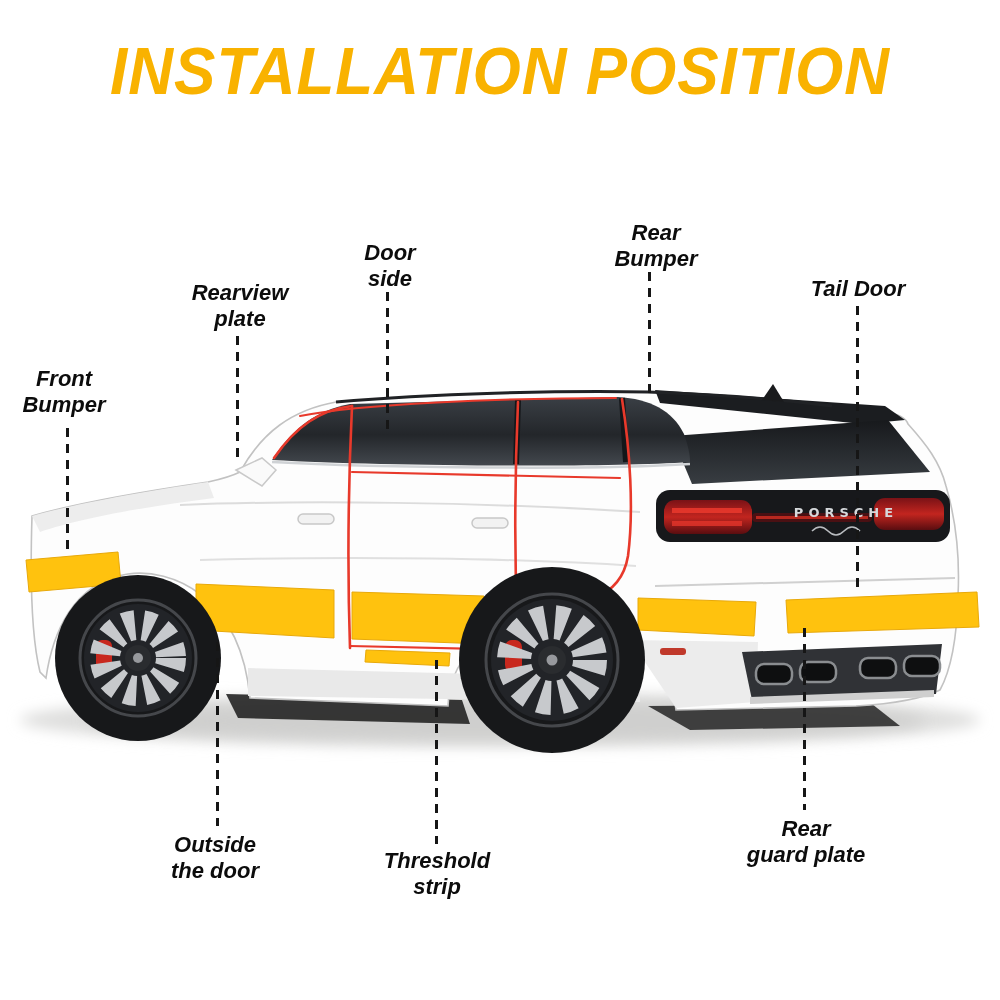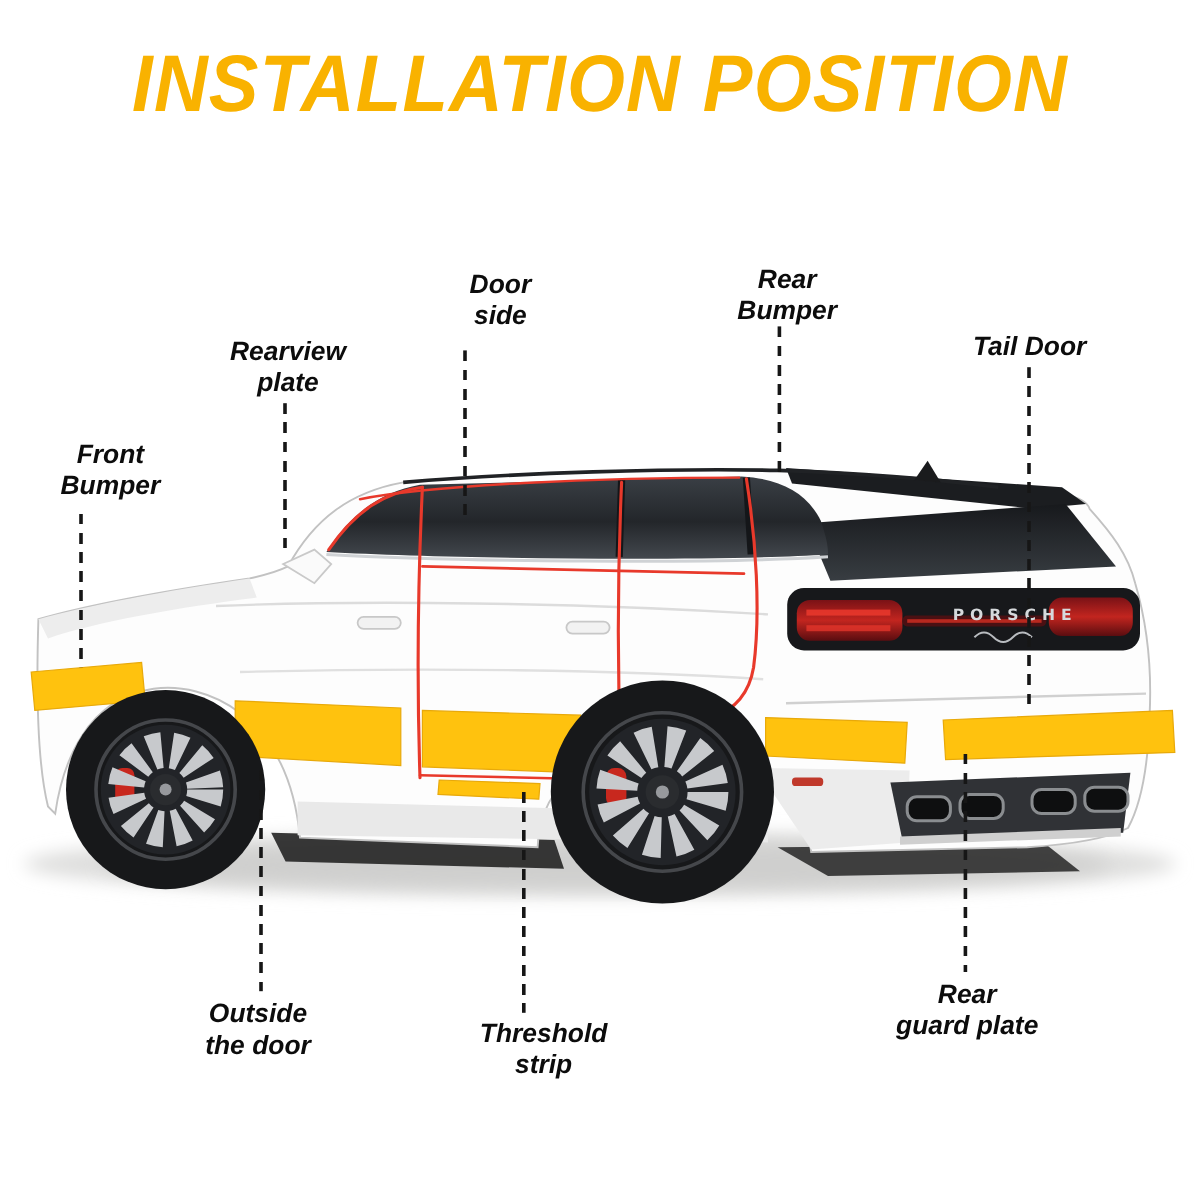--- a/index.html
+++ b/index.html
@@ -150,29 +150,29 @@
 
   <div class="leader" style="left:66px;top:428px;height:128px;"></div>
   <div class="leader" style="left:236px;top:336px;height:126px;"></div>
   <div class="leader" style="left:386px;top:292px;height:138px;"></div>
   <div class="leader" style="left:648px;top:272px;height:124px;"></div>
   <div class="leader" style="left:856px;top:306px;height:282px;"></div>
   <div class="leader" style="left:216px;top:642px;height:184px;"></div>
   <div class="leader" style="left:435px;top:660px;height:184px;"></div>
   <div class="leader" style="left:803px;top:628px;height:182px;"></div>
 
-  <div class="label" style="left:92px;top:366px;">Front
+  <div class="label" style="left:64px;top:366px;">Front
 Bumper</div>
   <div class="label" style="left:240px;top:280px;">Rearview
 plate</div>
-  <div class="label" style="left:390px;top:224px;margin-left:27px;">Door
+  <div class="label" style="left:390px;top:240px;">Door
 side</div>
   <div class="label" style="left:656px;top:220px;">Rear
 Bumper</div>
   <div class="label" style="left:858px;top:276px;">Tail Door</div>
   <div class="label" style="left:215px;top:832px;">Outside
 the door</div>
-  <div class="label" style="left:437px;top:848px;margin-left:16px;">Threshold
+  <div class="label" style="left:437px;top:848px;">Threshold
 strip</div>
   <div class="label" style="left:806px;top:816px;">Rear
 guard plate</div>
 
 </div>
 
 </body></html>

